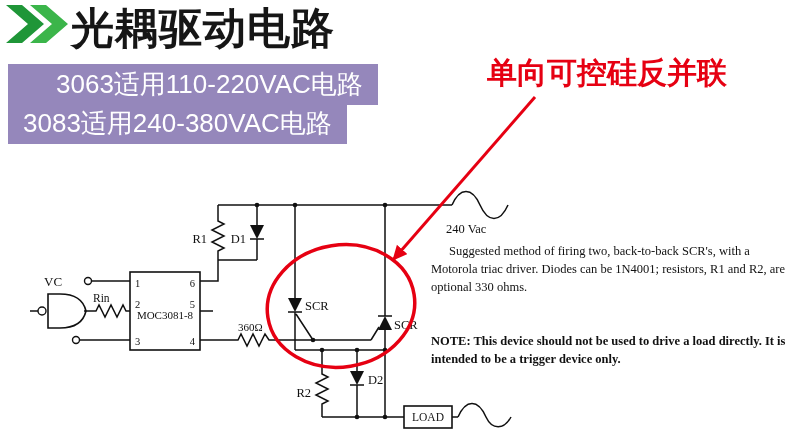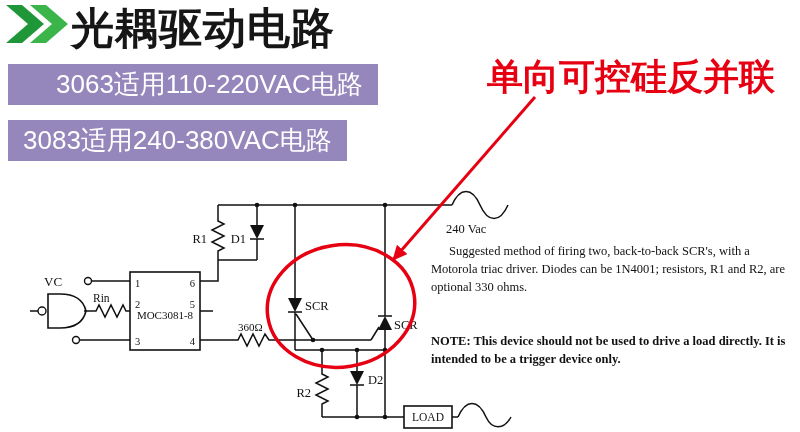--- a/index.html
+++ b/index.html
@@ -18,24 +18,24 @@
     font-size: 43px; font-weight: 700; letter-spacing: 1px;
     white-space: nowrap;
   }
   .banner {
     position: absolute; left: 8px; height: 41px; line-height: 41px;
     padding: 0 15px;
     background: #9587bb; color: #ffffff;
     font-size: 26px; font-weight: 500; white-space: nowrap;
   }
   .banner-1 { top: 64px; padding-left: 48px; }
-  .banner-2 { top: 120px; }
+  .banner-2 { top: 103px; }
   .callout {
     position: absolute; left: 487px; top: 53px;
-    font-size: 36px; font-weight: 700; color: #e60012;
+    font-size: 30px; font-weight: 700; color: #e60012;
     white-space: nowrap;
   }
   .circuit-svg { position: absolute; left: 0; top: 0; }
   .note {
     position: absolute;
     font-family: "Liberation Serif", serif;
     font-size: 12.5px; line-height: 1.42; color: #111111;
   }
   .note-suggested { left: 431px; top: 243px; width: 364px; text-indent: 18px; }
   .note-caution   { left: 431px; top: 333px; width: 364px; font-weight: bold; }

